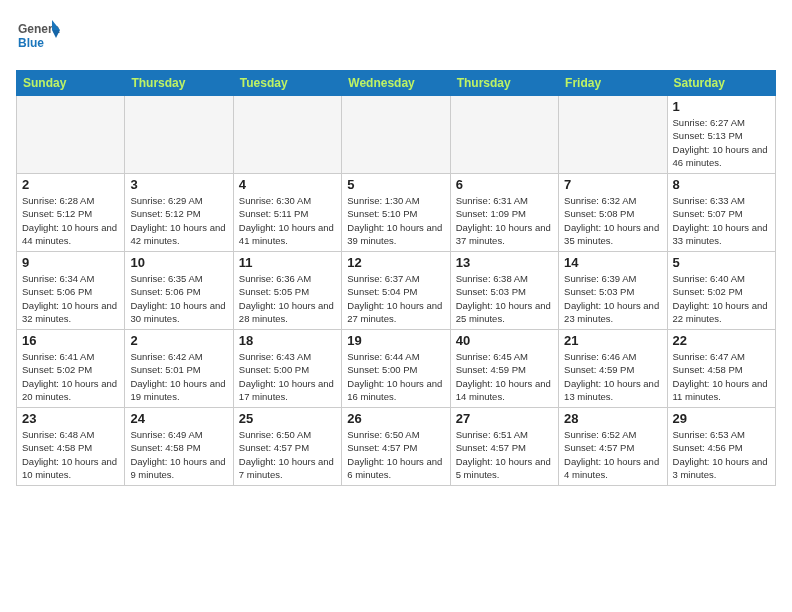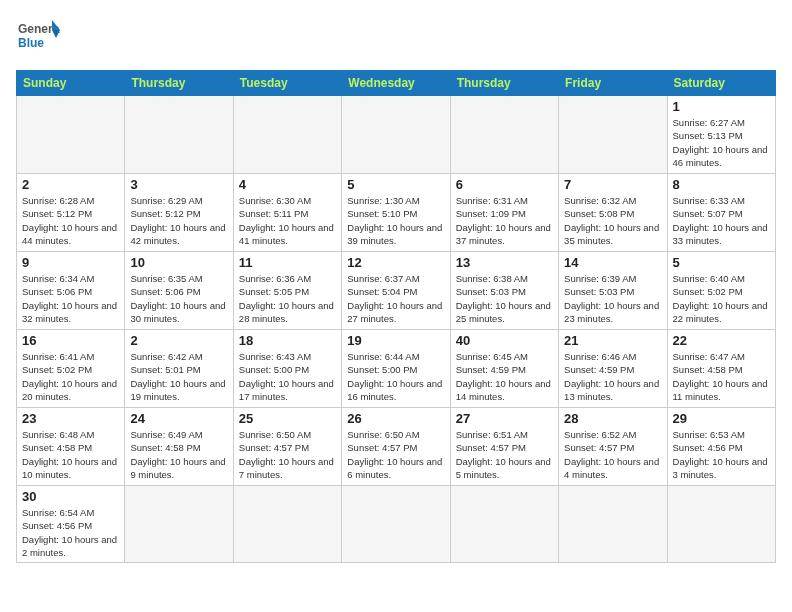--- a/index.html
+++ b/index.html
@@ -325,30 +325,15 @@
 and 4 minutes.</div>
           </td>
           <td>
             <span class="day-number">29</span>
             <div class="day-info">Sunrise: 6:53 AM
 Sunset: 4:56 PM
 Daylight: 10 hours
 and 3 minutes.</div>
           </td>
         </tr>
-        <tr class="last-row">
-          <td>
-            <span class="day-number">30</span>
-            <div class="day-info">Sunrise: 6:54 AM
-Sunset: 4:56 PM
-Daylight: 10 hours
-and 2 minutes.</div>
-          </td>
-          <td class="empty"></td>
-          <td class="empty"></td>
-          <td class="empty"></td>
-          <td class="empty"></td>
-          <td class="empty"></td>
-          <td class="empty"></td>
-        </tr>
       </tbody>
   </table>
 </div>
 
 </body></html>

